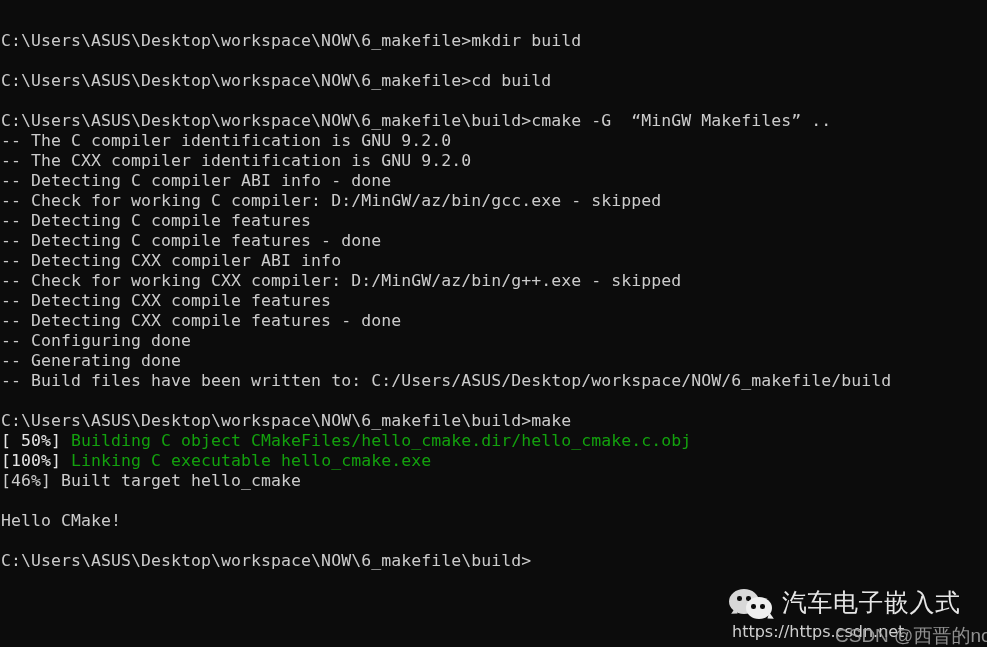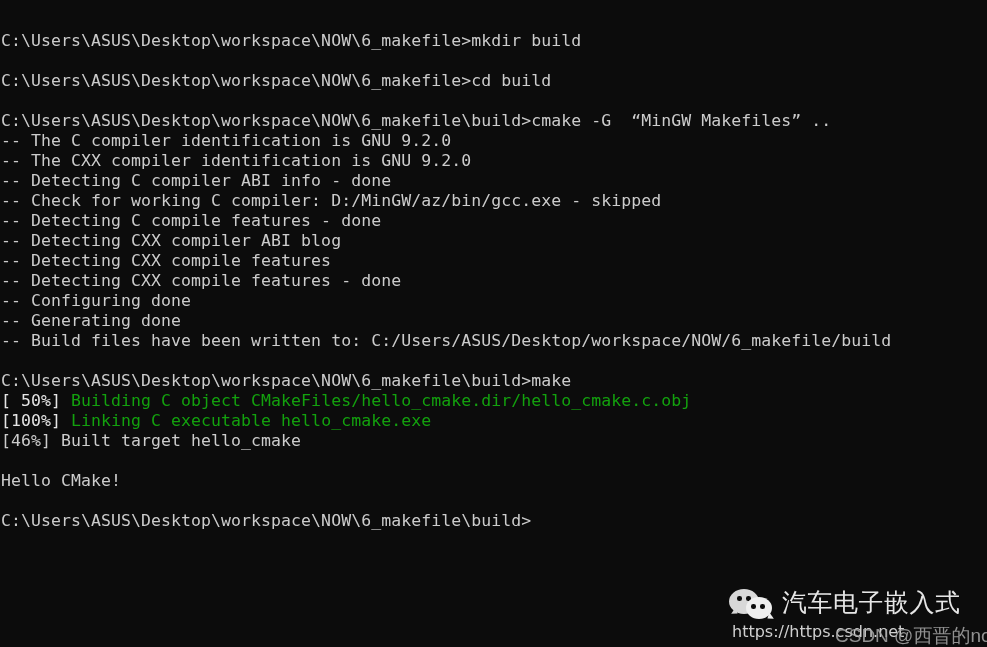--- a/index.html
+++ b/index.html
@@ -150,22 +150,24 @@
     <div class="line blank"> </div>
     <div class="line">C:\Users\ASUS\Desktop\workspace\NOW\6_makefile&gt;mkdir build</div>
     <div class="line blank"> </div>
     <div class="line">C:\Users\ASUS\Desktop\workspace\NOW\6_makefile&gt;cd build</div>
     <div class="line blank"> </div>
     <div class="line">C:\Users\ASUS\Desktop\workspace\NOW\6_makefile\build&gt;cmake -G  “MinGW Makefiles” ..</div>
     <div class="line">-- The C compiler identification is GNU 9.2.0</div>
     <div class="line">-- The CXX compiler identification is GNU 9.2.0</div>
     <div class="line">-- Detecting C compiler ABI info - done</div>
     <div class="line">-- Check for working C compiler: D:/MinGW/az/bin/gcc.exe - skipped</div>
+    <div class="line">-- Detecting C compile features</div>
     <div class="line">-- Detecting C compile features - done</div>
-    <div class="line">-- Detecting CXX compiler ABI blog</div>
+    <div class="line">-- Detecting CXX compiler ABI info</div>
+    <div class="line">-- Check for working CXX compiler: D:/MinGW/az/bin/g++.exe - skipped</div>
     <div class="line">-- Detecting CXX compile features</div>
     <div class="line">-- Detecting CXX compile features - done</div>
     <div class="line">-- Configuring done</div>
     <div class="line">-- Generating done</div>
     <div class="line">-- Build files have been written to: C:/Users/ASUS/Desktop/workspace/NOW/6_makefile/build</div>
     <div class="line blank"> </div>
     <div class="line">C:\Users\ASUS\Desktop\workspace\NOW\6_makefile\build&gt;make</div>
     <div class="line"><span class="seg-default">[ 50%] </span><span class="seg-green">Building C object CMakeFiles/hello_cmake.dir/hello_cmake.c.obj</span></div>
     <div class="line"><span class="seg-default">[100%] </span><span class="seg-green">Linking C executable hello_cmake.exe</span></div>
     <div class="line">[46%] Built target hello_cmake</div>

